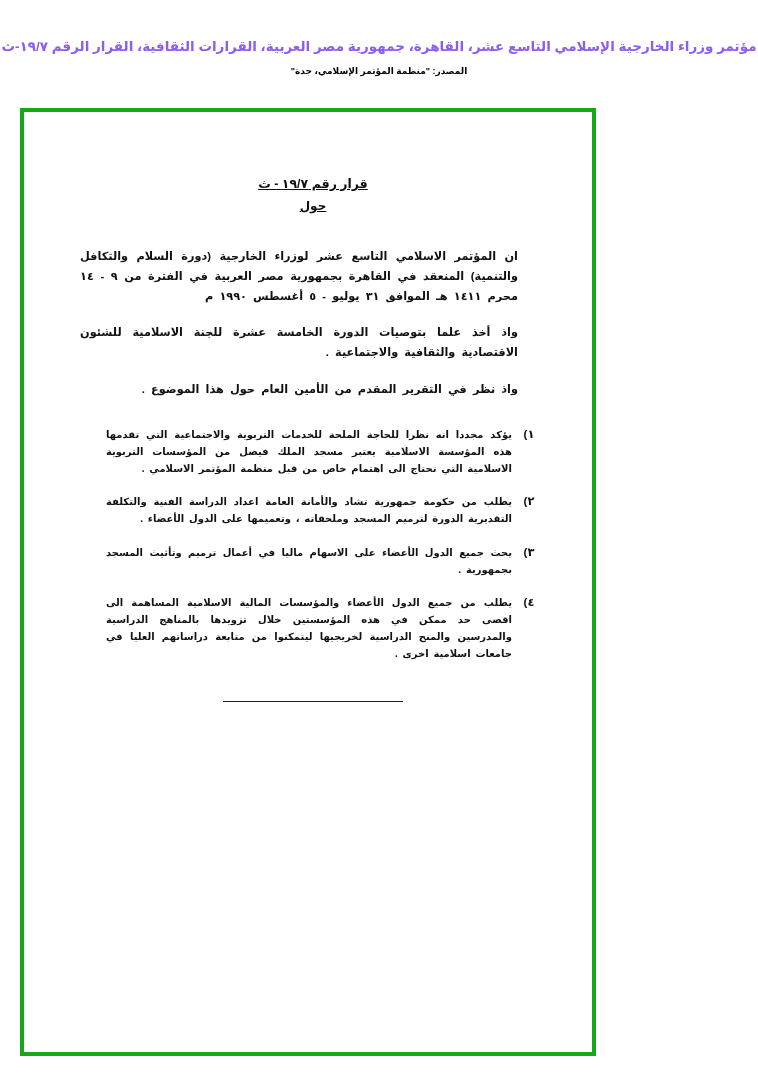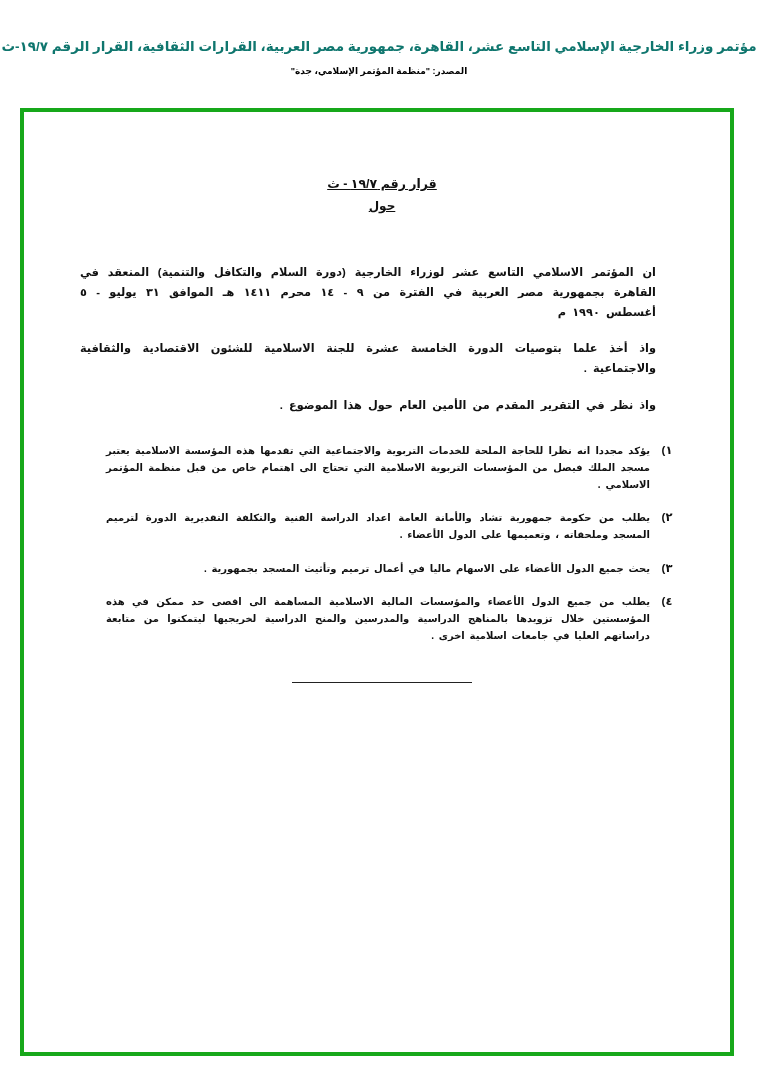--- a/index.html
+++ b/index.html
@@ -26,39 +26,39 @@
     position: absolute;
     top: 38px;
     right: 0;
     left: 0;
     text-align: center;
   }
   .doc-header .title-line {
     font-family: "Liberation Sans", "DejaVu Sans", sans-serif;
     font-weight: bold;
     font-size: 13.5px;
-    color: #0f766e;
+    color: #8b5cf6;
     letter-spacing: 0px;
     line-height: 1.4;
     direction: rtl;
   }
   .doc-header .source-line {
     font-family: "Liberation Sans", "DejaVu Sans", sans-serif;
     font-weight: bold;
     font-size: 9px;
     color: #000000;
     margin-top: 9px;
     direction: rtl;
   }
   
   .frame {
     position: absolute;
     top: 108px;
     left: 20px;
-    width: 714px;
+    width: 576px;
     height: 948px;
     border: 4px solid #17a81a;
     box-sizing: border-box;
     background: #ffffff;
   }
   .sheet {
     position: absolute;
     top: 0;
     left: 0;
     right: 0;
@@ -86,21 +86,21 @@
     text-decoration: underline;
     margin-bottom: 8px;
     display: inline-block;
   }
   .res-head .rh-row { display: block; }
   .res-head .rh-small {
     font-size: 12px;
     letter-spacing: 0.5px;
   }
   .body-block {
-    margin-top: 50px;
+    margin-top: 34px;
   }
   .para {
     font-family: "Liberation Sans", "DejaVu Sans", sans-serif;
     font-weight: bold;
     font-size: 11.3px;
     line-height: 1.75;
     letter-spacing: 0.2px;
     text-align: justify;
     text-align-last: right;
     margin: 0 0 17px 0;

